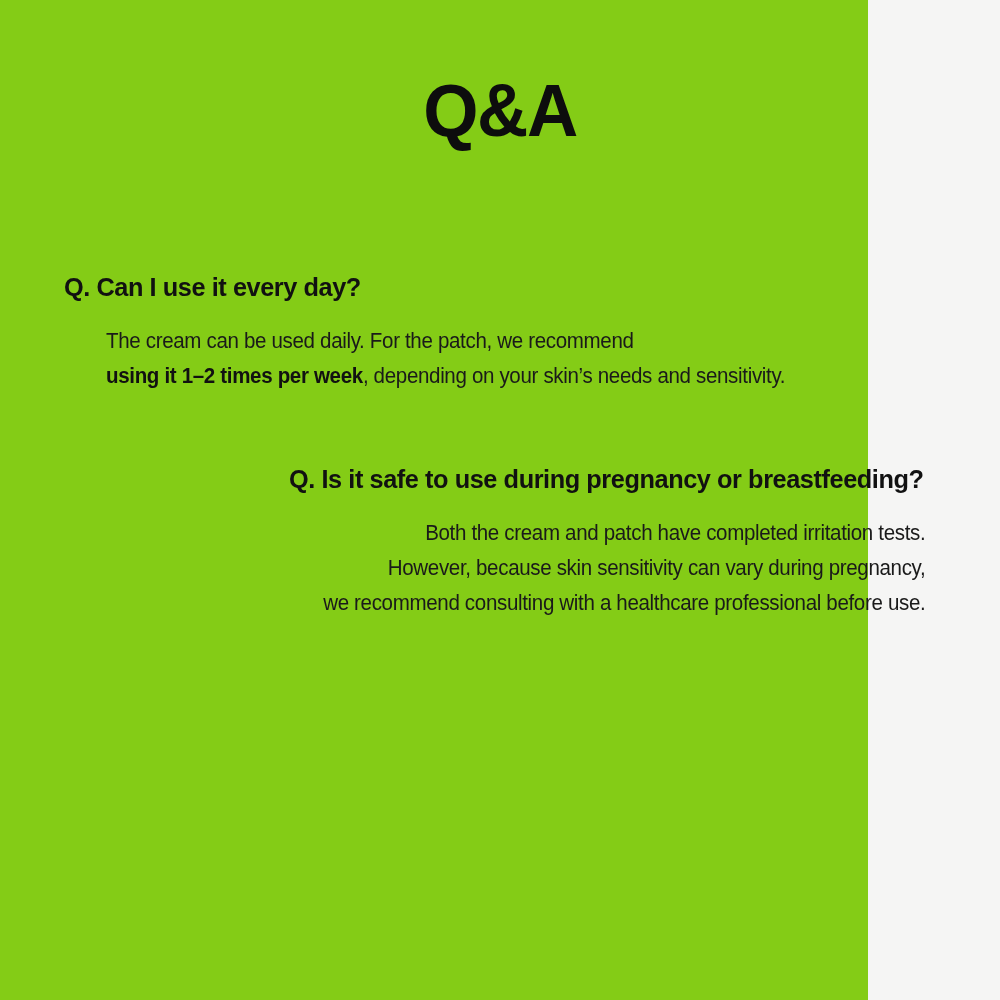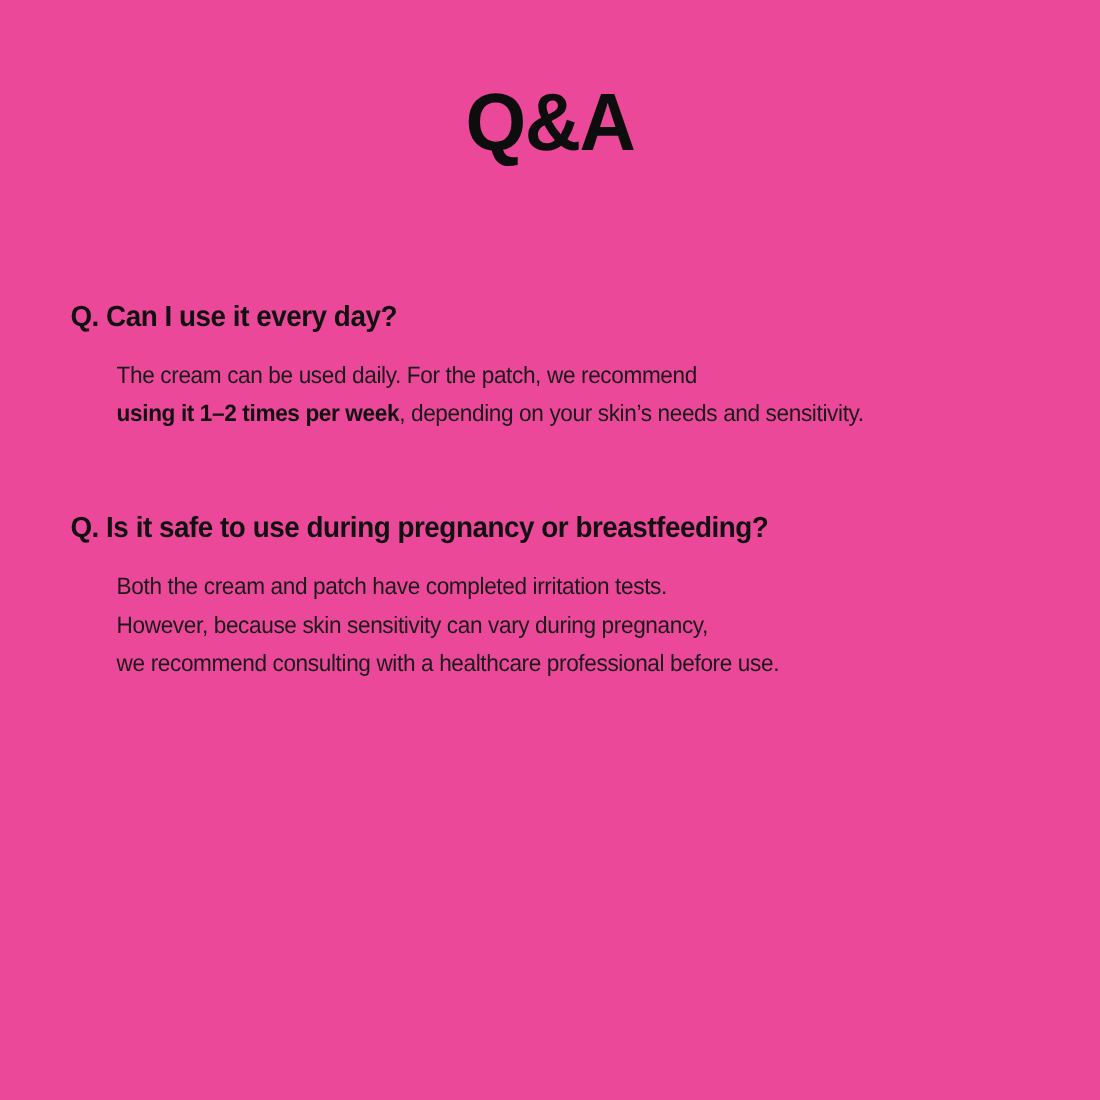--- a/index.html
+++ b/index.html
@@ -10,23 +10,23 @@
     width: 1000px;
     height: 1000px;
     background: #f5f5f4;
     font-family: "Liberation Sans", sans-serif;
     color: #111111;
     overflow: hidden;
     -webkit-font-smoothing: antialiased;
   }
   .page {
     position: relative;
-    width: 1000px;
+    width: 868px;
     height: 1000px;
-    background: #ec4899;
+    background: #84cc16;
     box-sizing: border-box;
   }
 
   
   .title {
     position: absolute;
     top: 74px;
     left: 0;
     width: 1000px;
     text-align: center;
@@ -44,20 +44,21 @@
     position: absolute;
     top: 272px;
     left: 64px;
     width: 900px;
   }
   .qa-block {
     margin-bottom: 0;
   }
   .qa-block + .qa-block {
     margin-top: 70px;
+    text-align: right;
   }
 
   .question {
     font-size: 26.5px;
     font-weight: 700;
     letter-spacing: -0.45px;
     line-height: 1.14;
     color: #111111;
     white-space: nowrap;
     transform: scaleX(0.955);

